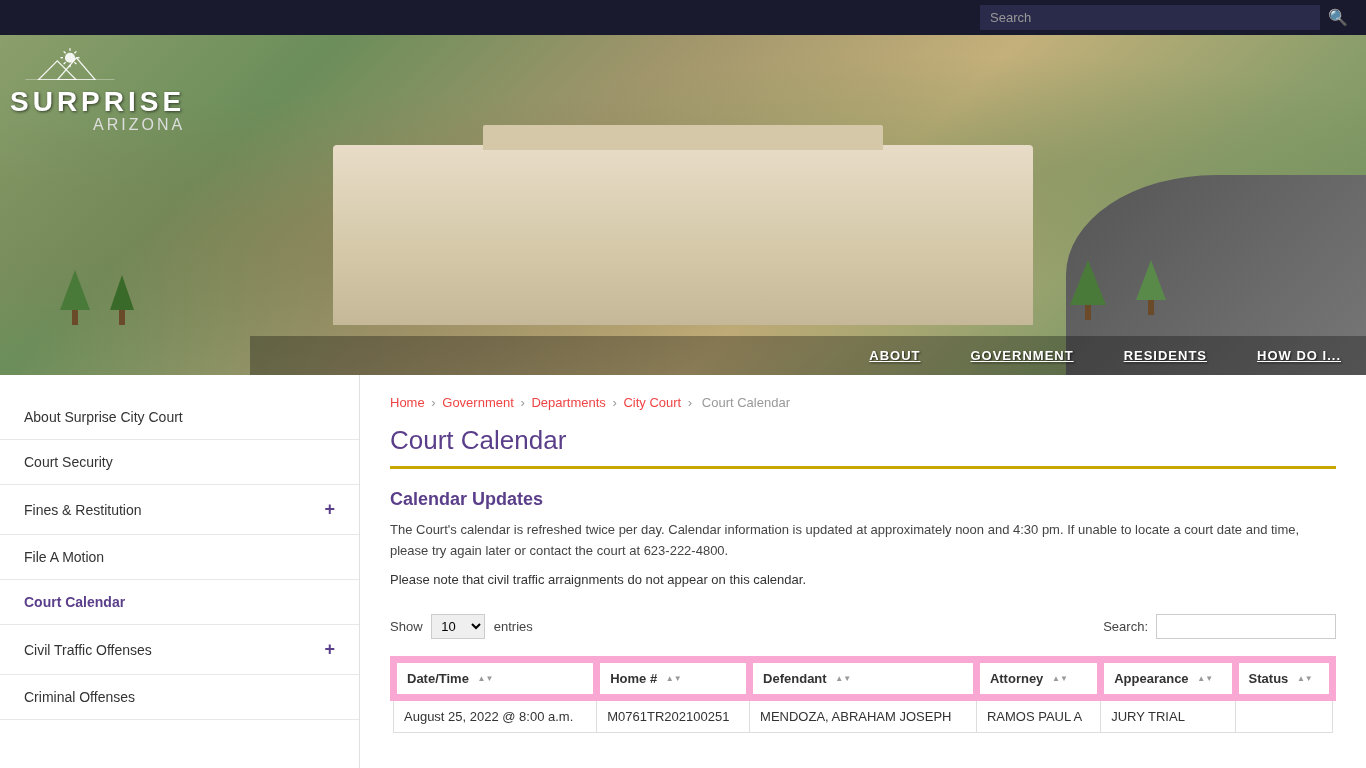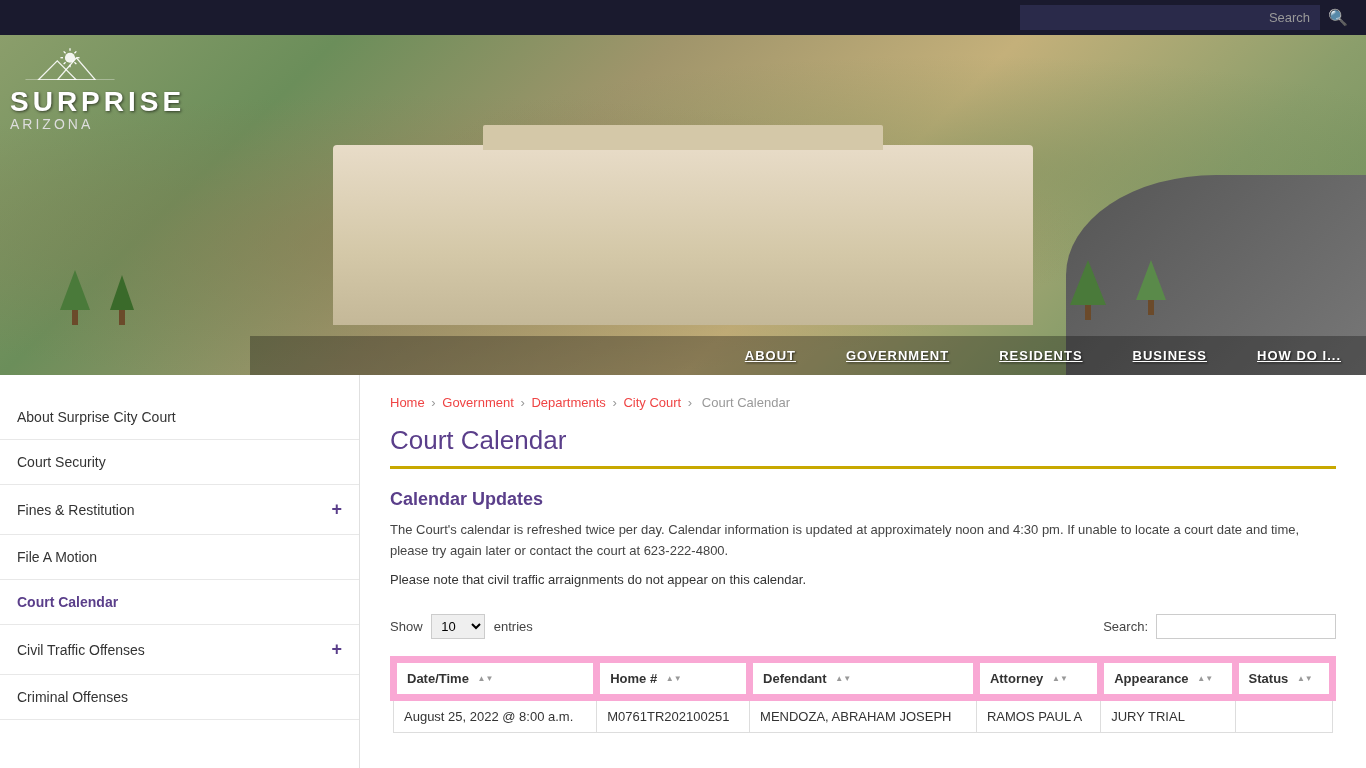--- a/index.html
+++ b/index.html
@@ -12,24 +12,23 @@
       justify-content: flex-end;
       align-items: center;
       padding: 0 10px;
       height: 35px;
     }
     .top-bar input {
       background: #2a2a4a;
       border: none;
       color: #14b8a6;
       padding: 5px 10px;
-      width: 300px;
+      width: 340px;
       font-size: 13px;
       outline: none;
-      text-align: right;
     }
     .top-bar input::placeholder { color: #999; }
     .search-icon-btn {
       background: none;
       border: none;
       color: #fff;
       cursor: pointer;
       padding: 5px 8px;
       font-size: 16px;
     }
@@ -104,23 +103,23 @@
       color: #fff;
       font-size: 28px;
       font-weight: 900;
       letter-spacing: 4px;
       text-shadow: 1px 1px 3px rgba(0,0,0,0.6);
       line-height: 1;
       margin-top: 5px;
     }
     .logo-sub {
       color: #ddd;
-      font-size: 14px;
+      font-size: 16px;
       letter-spacing: 3px;
-      text-align: left;
+      text-align: right;
     }
     .logo-mountains {
       width: 120px;
       height: 35px;
       margin: 0 auto;
     }
 
     
     .nav {
       position: absolute;
@@ -154,21 +153,21 @@
       width: 360px;
       min-width: 360px;
       padding: 20px 0;
       border-right: 1px solid #e0e0e0;
       background: #fff;
     }
     .sidebar-item {
       display: flex;
       justify-content: space-between;
       align-items: center;
-      padding: 14px 17px;
+      padding: 14px 24px;
       border-bottom: 1px solid #e8e8e8;
       cursor: pointer;
       color: #333;
       font-size: 14px;
       text-align: center;
     }
     .sidebar-item.active { color: #5a3e8a; font-weight: bold; }
     .sidebar-plus {
       color: #5a3e8a;
       font-size: 18px;
@@ -336,21 +335,20 @@
       <line x1="10" y1="55" x2="150" y2="55" stroke="#fff" stroke-width="1.5" opacity="0.7"></line>
     </svg>
     <div class="logo-text">SURPRISE</div>
     <div class="logo-sub">ARIZONA</div>
   </div>
 
   <div class="nav">
     <div class="nav-item">ABOUT</div>
     <div class="nav-item">GOVERNMENT</div>
     <div class="nav-item">RESIDENTS</div>
-    <div class="nav-item">BUSINESS</div>
     <div class="nav-item">HOW DO I...</div>
   </div>
 </div>
 
 <div class="main-layout">
 
   <div class="sidebar">
     <div class="sidebar-item">
       <span>About Surprise City Court</span>
     </div>

